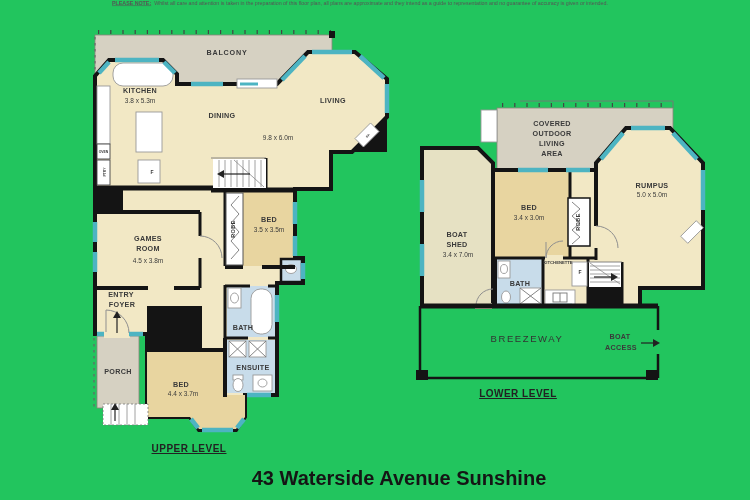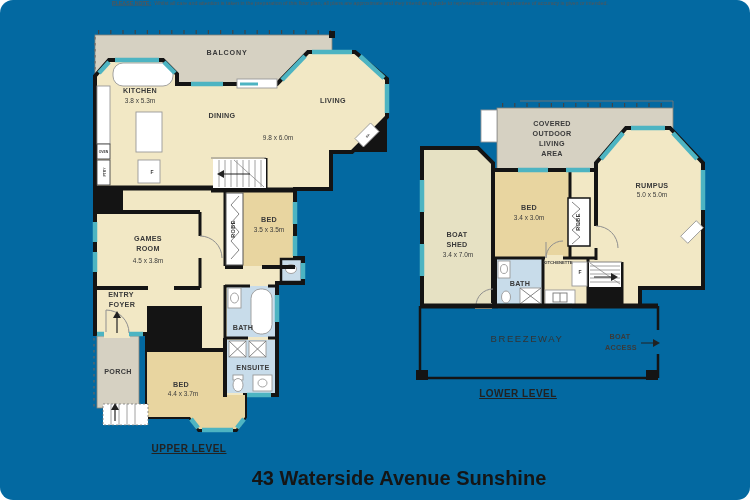--- a/index.html
+++ b/index.html
@@ -1,16 +1,16 @@
 <!DOCTYPE html>
 <html><head>
 <meta charset="utf-8">
 <style>
   html,body{margin:0;padding:0;background:#fff;}
-  .page{position:relative;width:750px;height:500px;background:#0369a1;overflow:hidden;font-family:"Liberation Sans",sans-serif;border-radius:13px;}
+  .page{position:relative;width:750px;height:500px;background:#22c55e;overflow:hidden;font-family:"Liberation Sans",sans-serif;}
   svg{position:absolute;left:0;top:0;font-family:"Liberation Sans",sans-serif;}
   .gray{fill:#d6d1c2;stroke:#8a867a;stroke-width:.8;}
   .cream{fill:#f2e8c5;}
   .tan{fill:#e8d5a0;}
   .blue{fill:#c8dcea;}
   .shed{fill:#e6e1c3;}
   .outline{stroke:#141414;stroke-width:4;stroke-linejoin:miter;}
   .wall2{stroke:#141414;stroke-width:2.5;fill:none;}
   .wall3{stroke:#141414;stroke-width:3;fill:none;}
   .wall4{stroke:#141414;stroke-width:4;fill:none;}

